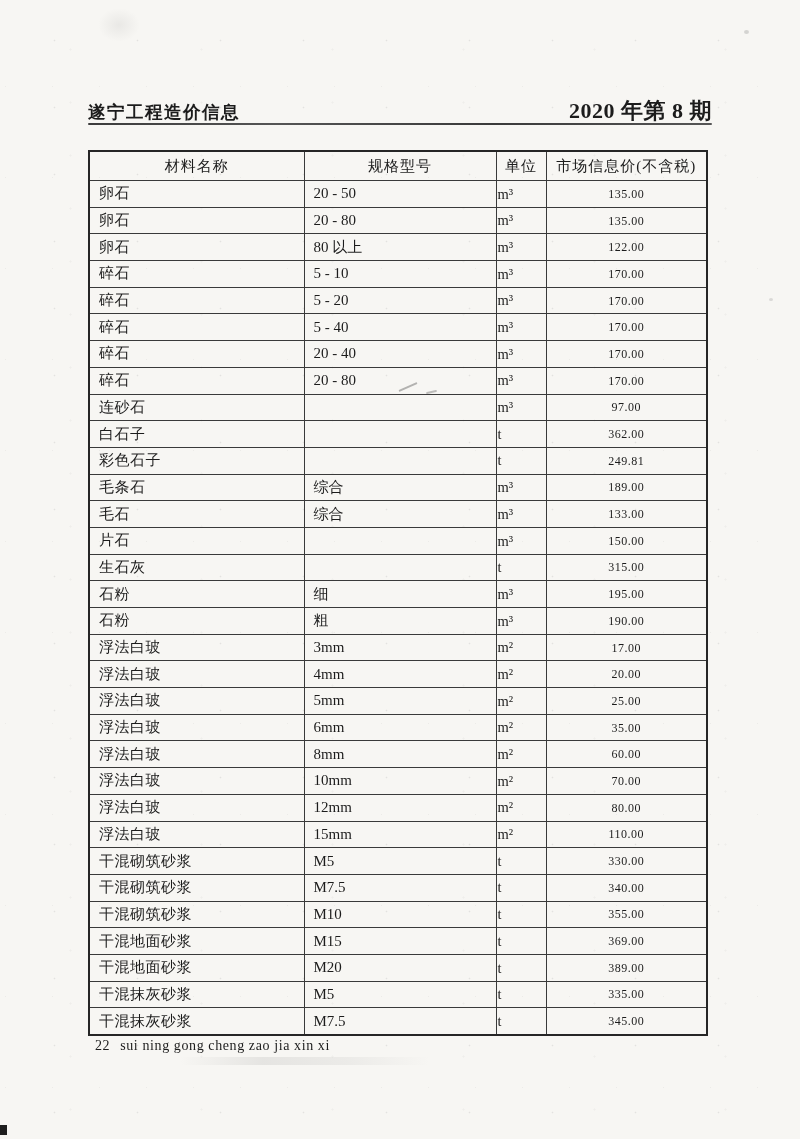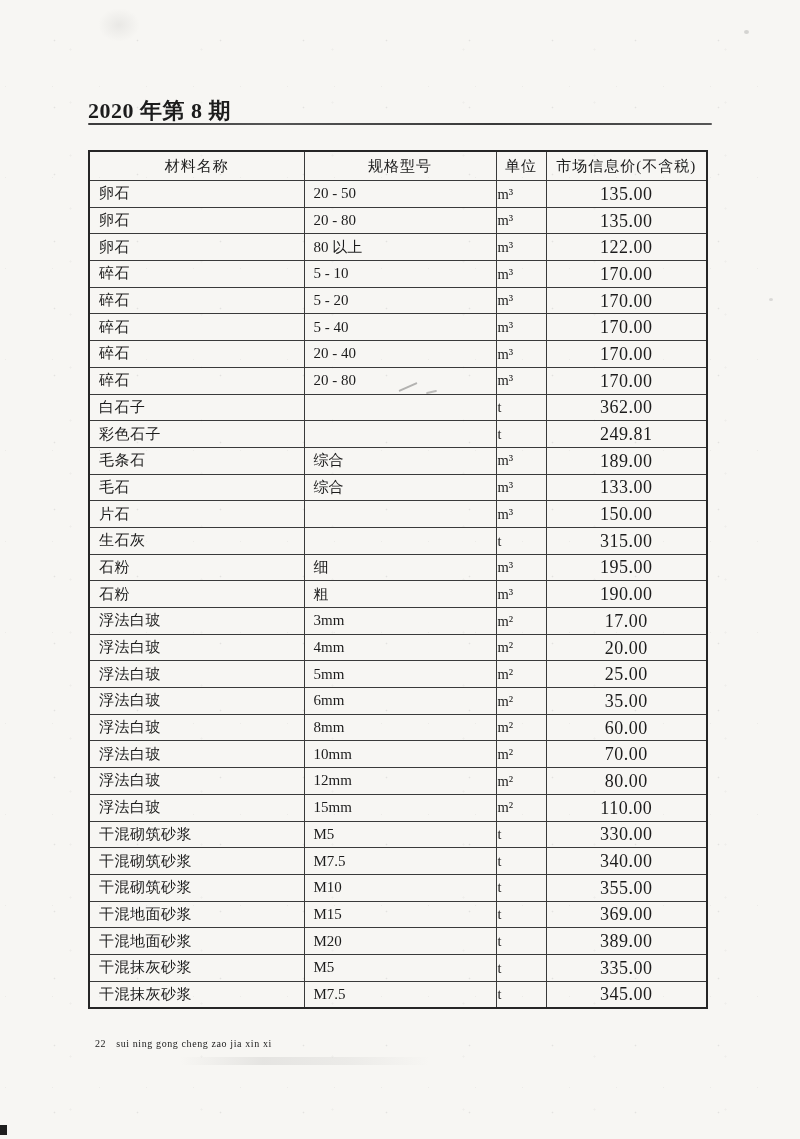--- a/index.html
+++ b/index.html
@@ -30,25 +30,25 @@
   
   table.price{position:absolute;left:88px;top:150px;width:618px;
         border-collapse:collapse;table-layout:fixed;
         border:2px solid #262626;}
   .price th,.price td{border:1px solid #3a3a3a;overflow:hidden;white-space:nowrap;}
   .price thead th{height:26px;font-weight:400;font-size:15px;text-align:center;letter-spacing:1px;}
   .price td{height:23.7px;font-size:15px;line-height:1;}
   .price td.col1{text-align:left;padding-left:9px;letter-spacing:0.5px;margin-left:44px;}
   .price td.col2{text-align:left;padding-left:9px;}
   .price td.col3{text-align:left;font-size:14.5px;}
-  .price td.col4{text-align:center;font-size:18px;letter-spacing:0.5px;}
+  .price td.col4{text-align:center;font-size:12px;letter-spacing:0.5px;}
   col.c1{width:215px;} col.c2{width:192px;} col.c3{width:50px;} col.c4{width:161px;}
 
   
-  .footer{position:absolute;left:95px;top:1038px;font-size:10px;
+  .footer{position:absolute;left:95px;top:1038px;font-size:14px;
           display:flex;gap:10px;letter-spacing:0.6px;}
 
   
   .artifact{position:absolute;pointer-events:none;}
   .smudge-a{left:98px;top:8px;width:42px;height:34px;
             background:radial-gradient(ellipse at center, rgba(110,110,110,.10), transparent 70%);}
   .speck-a{left:744px;top:30px;width:5px;height:4px;border-radius:50%;background:rgba(90,90,90,.22);}
   .speck-b{left:769px;top:298px;width:4px;height:3px;border-radius:50%;background:rgba(90,90,90,.18);}
   .smudge-b{left:180px;top:1057px;width:250px;height:8px;
             background:linear-gradient(90deg,transparent,rgba(100,100,100,.12),rgba(100,100,100,.08),transparent);}
@@ -57,20 +57,21 @@
             transform:rotate(-24deg);border-radius:1px;}
   .pencil-b{left:426px;top:391px;width:11px;height:2px;background:rgba(95,95,95,.38);
             transform:rotate(-12deg);border-radius:1px;}
 </style>
 </head>
 <body>
 
 <div class="page">
 
   <div class="header">
+    <span class="title">遂宁工程造价信息</span>
     <span class="issue">2020 年第 8 期</span>
   </div>
   <div class="rule"></div>
 
   <table class="price">
     <colgroup>
       <col class="c1">
         <col class="c2">
         <col class="c3">
         <col class="c4">
@@ -126,20 +127,26 @@
           <td class="col3">m³</td>
           <td class="col4">170.00</td>
         </tr>
         <tr>
           <td class="col1">碎石</td>
           <td class="col2">20 - 80</td>
           <td class="col3">m³</td>
           <td class="col4">170.00</td>
         </tr>
         <tr>
+          <td class="col1">连砂石</td>
+          <td class="col2"></td>
+          <td class="col3">m³</td>
+          <td class="col4">97.00</td>
+        </tr>
+        <tr>
           <td class="col1">白石子</td>
           <td class="col2"></td>
           <td class="col3">t</td>
           <td class="col4">362.00</td>
         </tr>
         <tr>
           <td class="col1">彩色石子</td>
           <td class="col2"></td>
           <td class="col3">t</td>
           <td class="col4">249.81</td>

